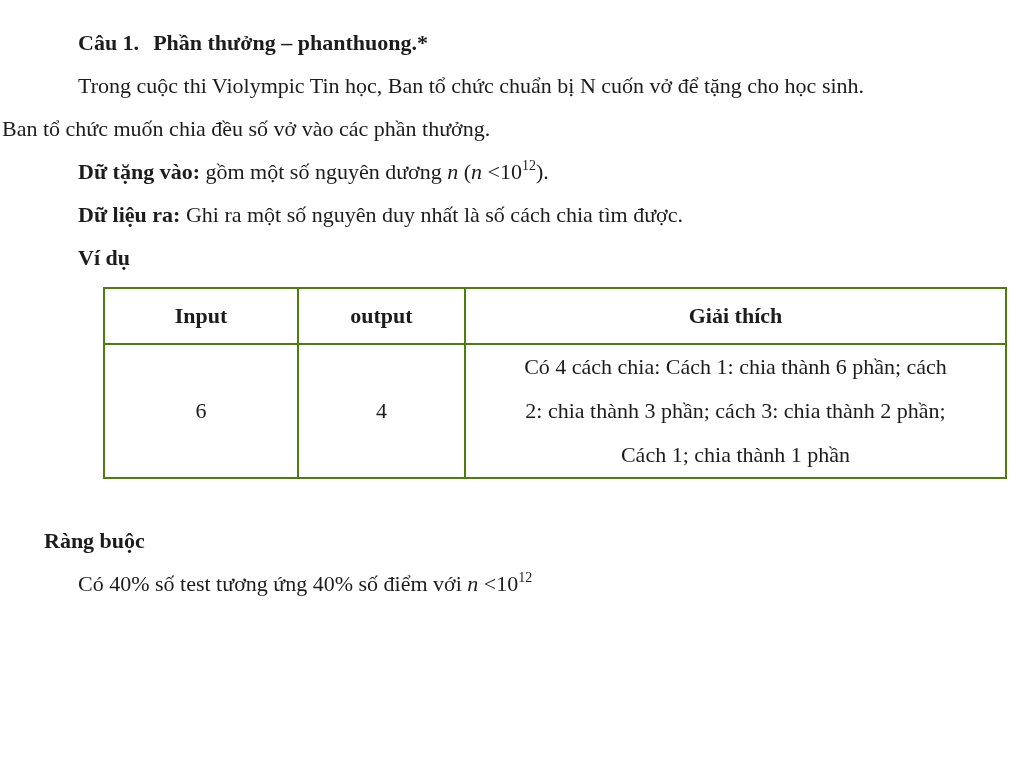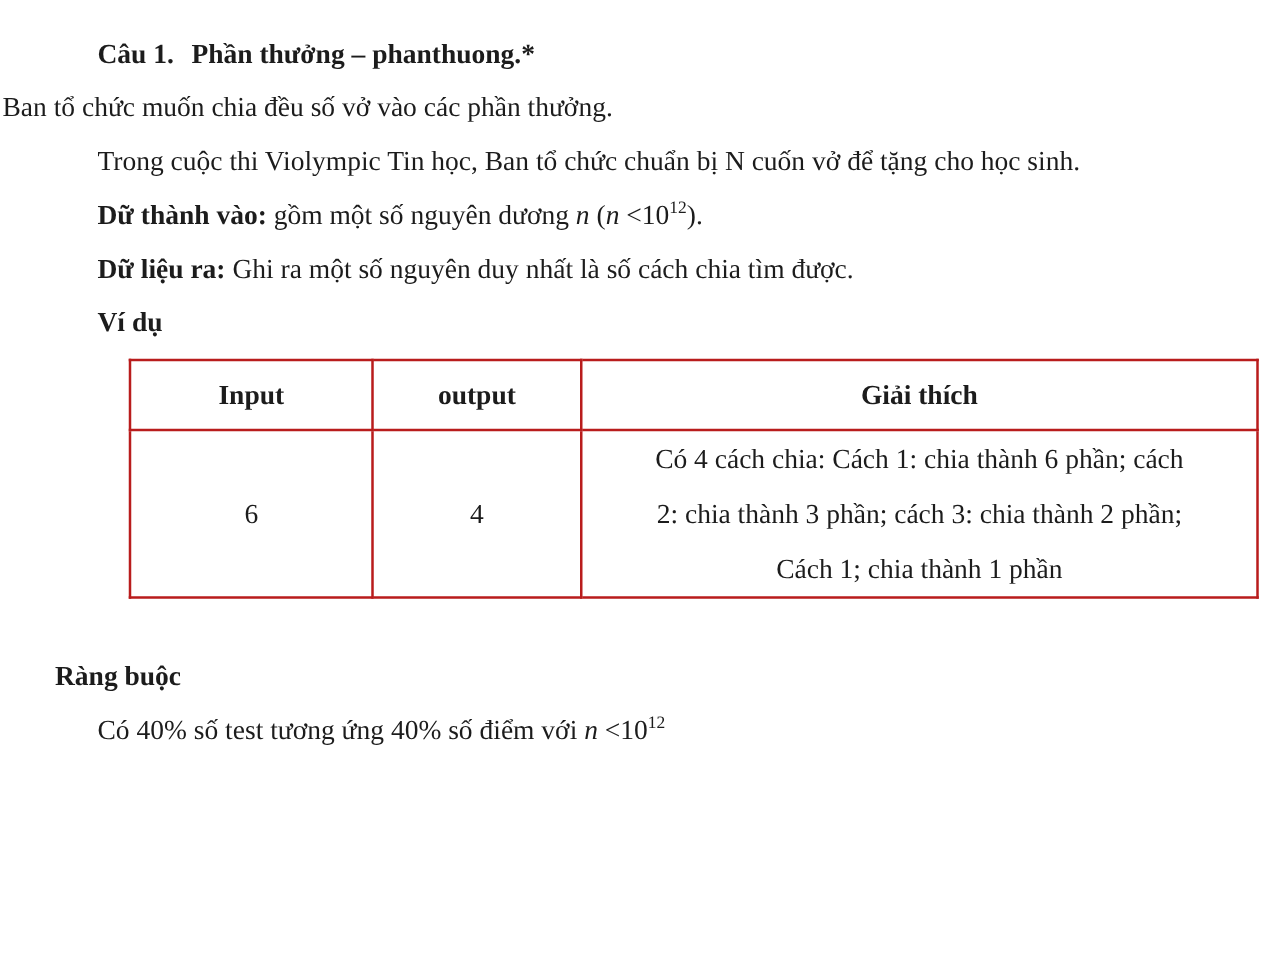--- a/index.html
+++ b/index.html
@@ -39,21 +39,21 @@
   }
   table.example {
     border-collapse: collapse;
     table-layout: fixed;
     margin: 8px 0 0 103px;
     width: 902px;
     text-align: center;
   }
   table.example th,
   table.example td {
-    border: 2px solid #b91c1c;
+    border: 2px solid #4d7c0f;
     padding: 0;
     font-weight: normal;
   }
   table.example th {
     height: 54px;
     font-weight: bold;
     font-size: 22px;
   }
   table.example td {
     height: 131px;
@@ -75,26 +75,26 @@
 </style>
 </head>
 <body>
 
 <div class="doc">
 
   <div class="line indent">
     <span class="b title-number">Câu 1.</span><span class="b">Phần thưởng – phanthuong.*</span>
   </div>
 
+  <div class="line indent">Trong cuộc thi Violympic Tin học, Ban tổ chức chuẩn bị N cuốn vở để tặng cho học sinh.</div>
   <div class="line flush">Ban tổ chức muốn chia đều số vở vào các phần thưởng.</div>
-  <div class="line indent">Trong cuộc thi Violympic Tin học, Ban tổ chức chuẩn bị N cuốn vở để tặng cho học sinh.</div>
 
 
   <div class="line indent">
-    <span class="b">Dữ thành vào:</span><span> gồm một số nguyên dương </span><i>n</i><span> (</span><i>n</i><span> &lt;10</span><sup>12</sup><span>).</span>
+    <span class="b">Dữ tặng vào:</span><span> gồm một số nguyên dương </span><i>n</i><span> (</span><i>n</i><span> &lt;10</span><sup>12</sup><span>).</span>
   </div>
 
   <div class="line indent">
     <span class="b">Dữ liệu ra:</span><span> Ghi ra một số nguyên duy nhất là số cách chia tìm được.</span>
   </div>
 
   <div class="line indent b">Ví dụ</div>
 
   <table class="example">
     <colgroup>

